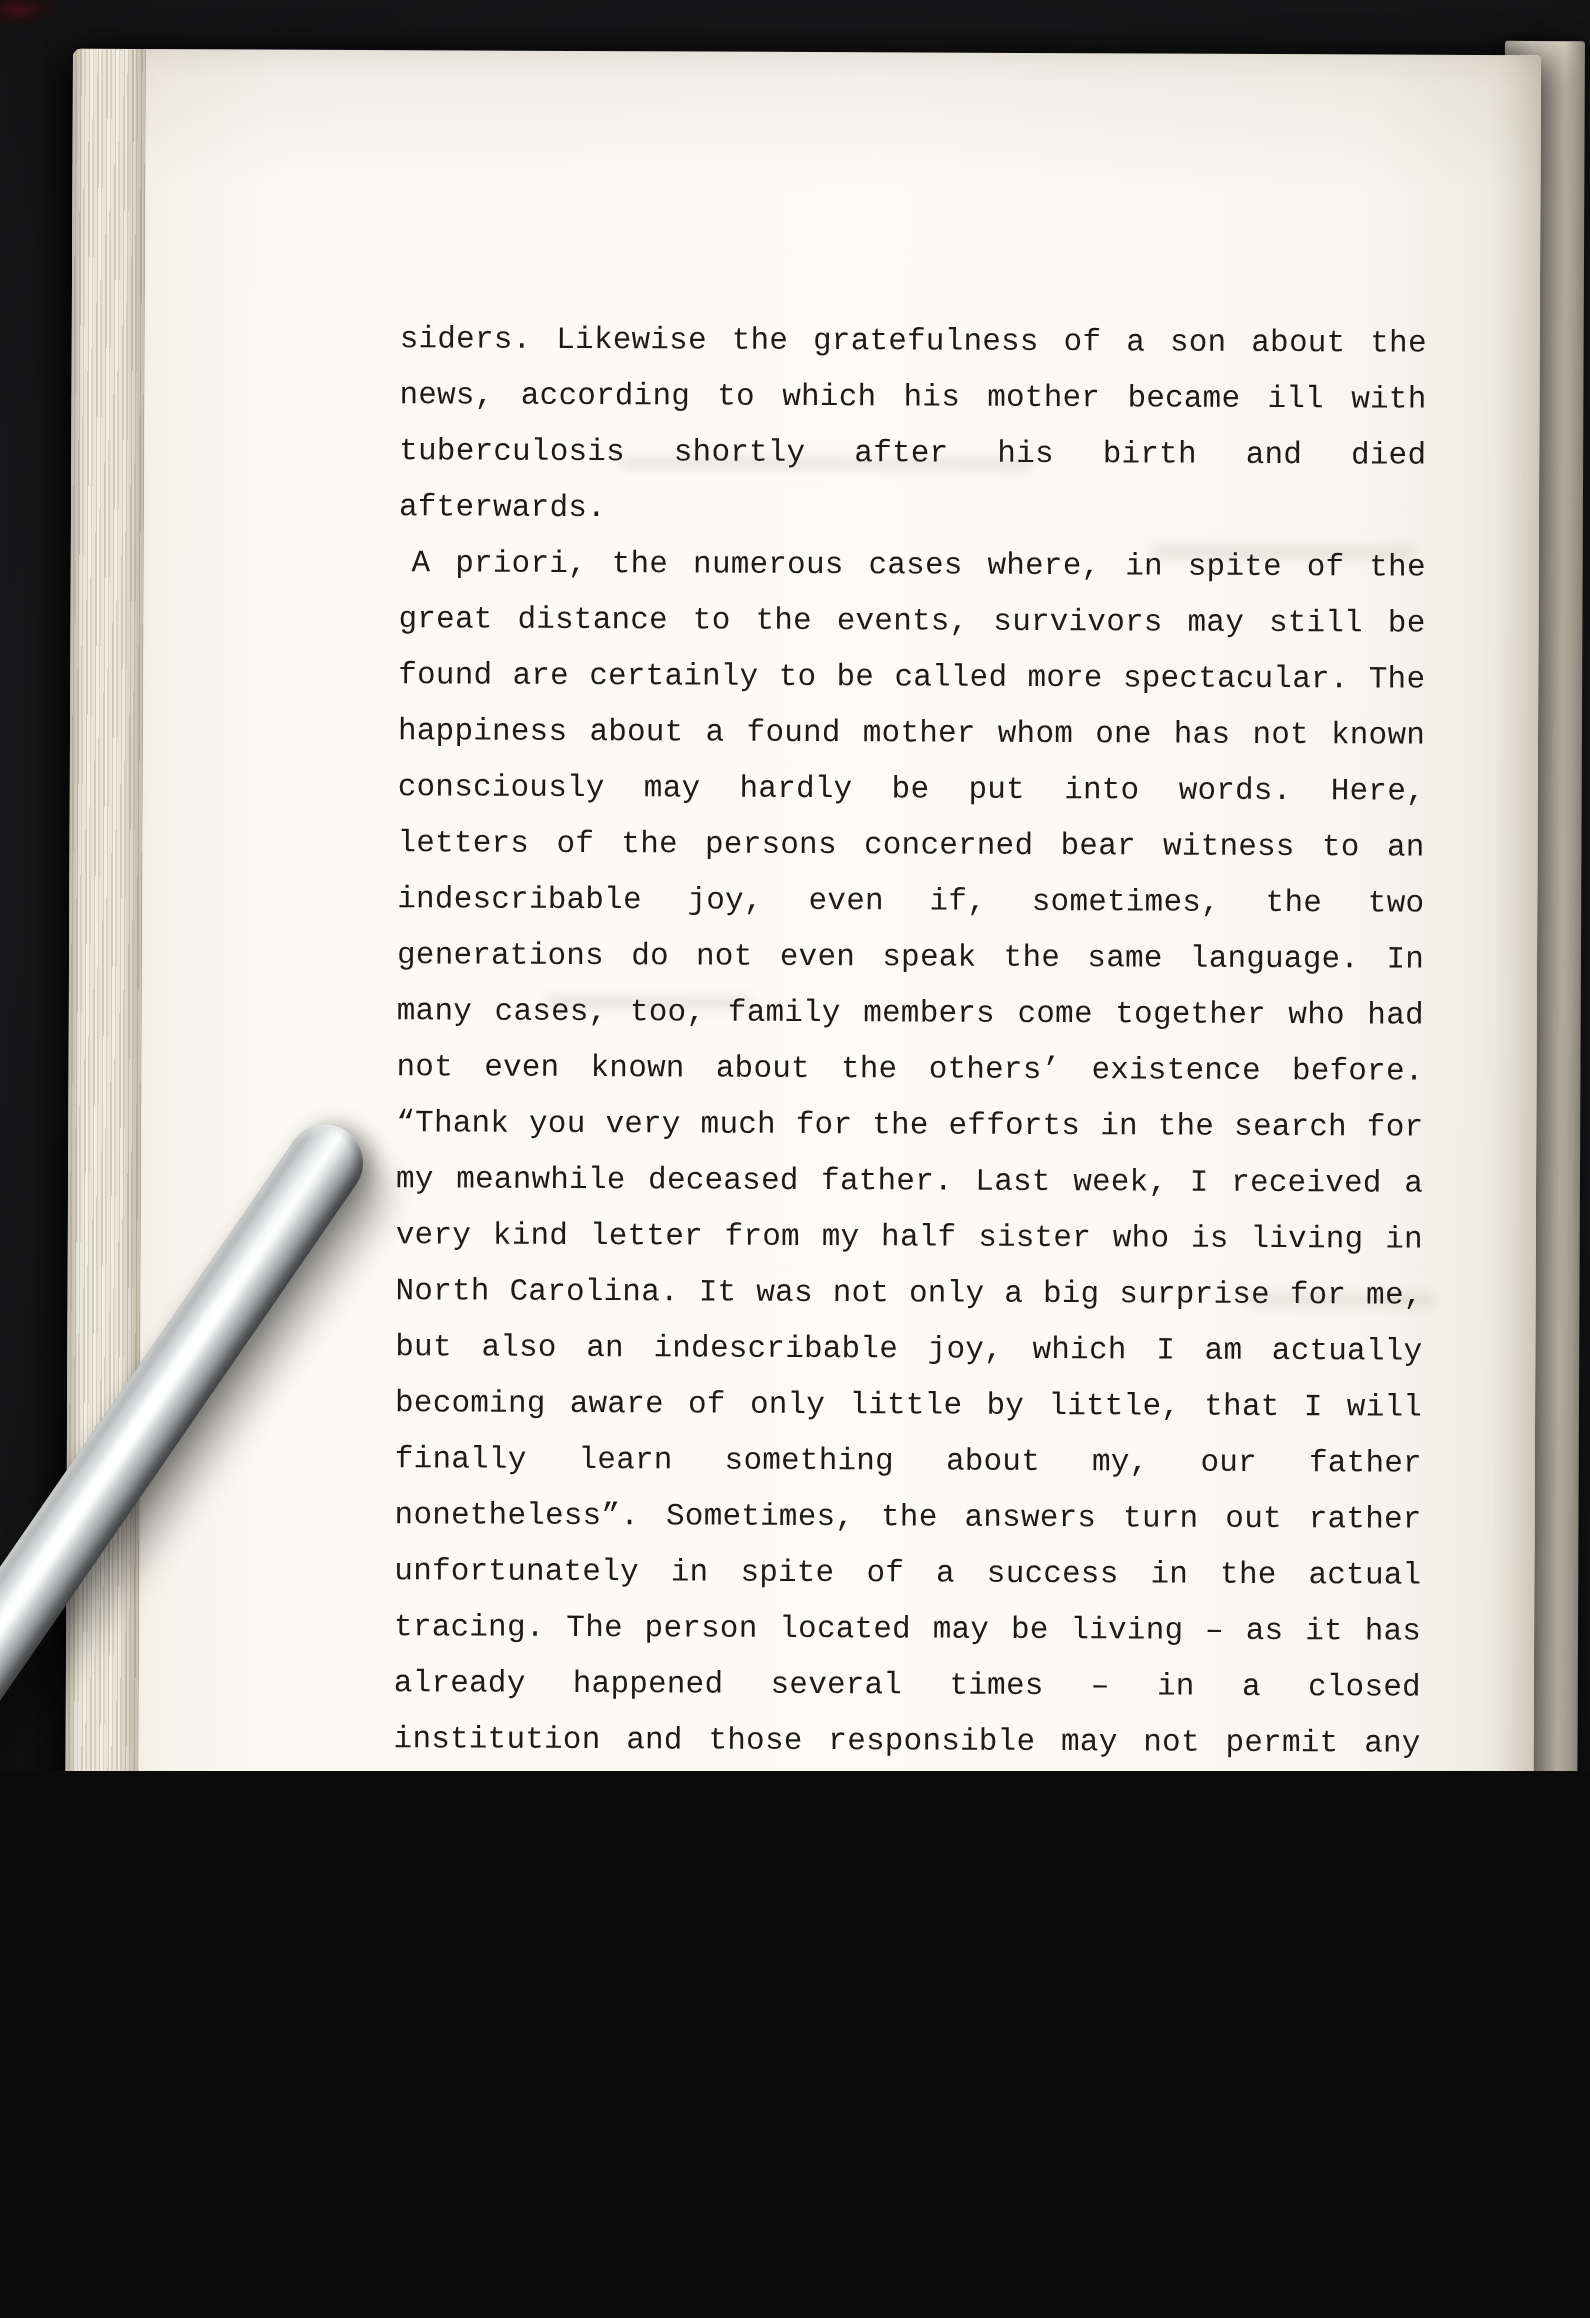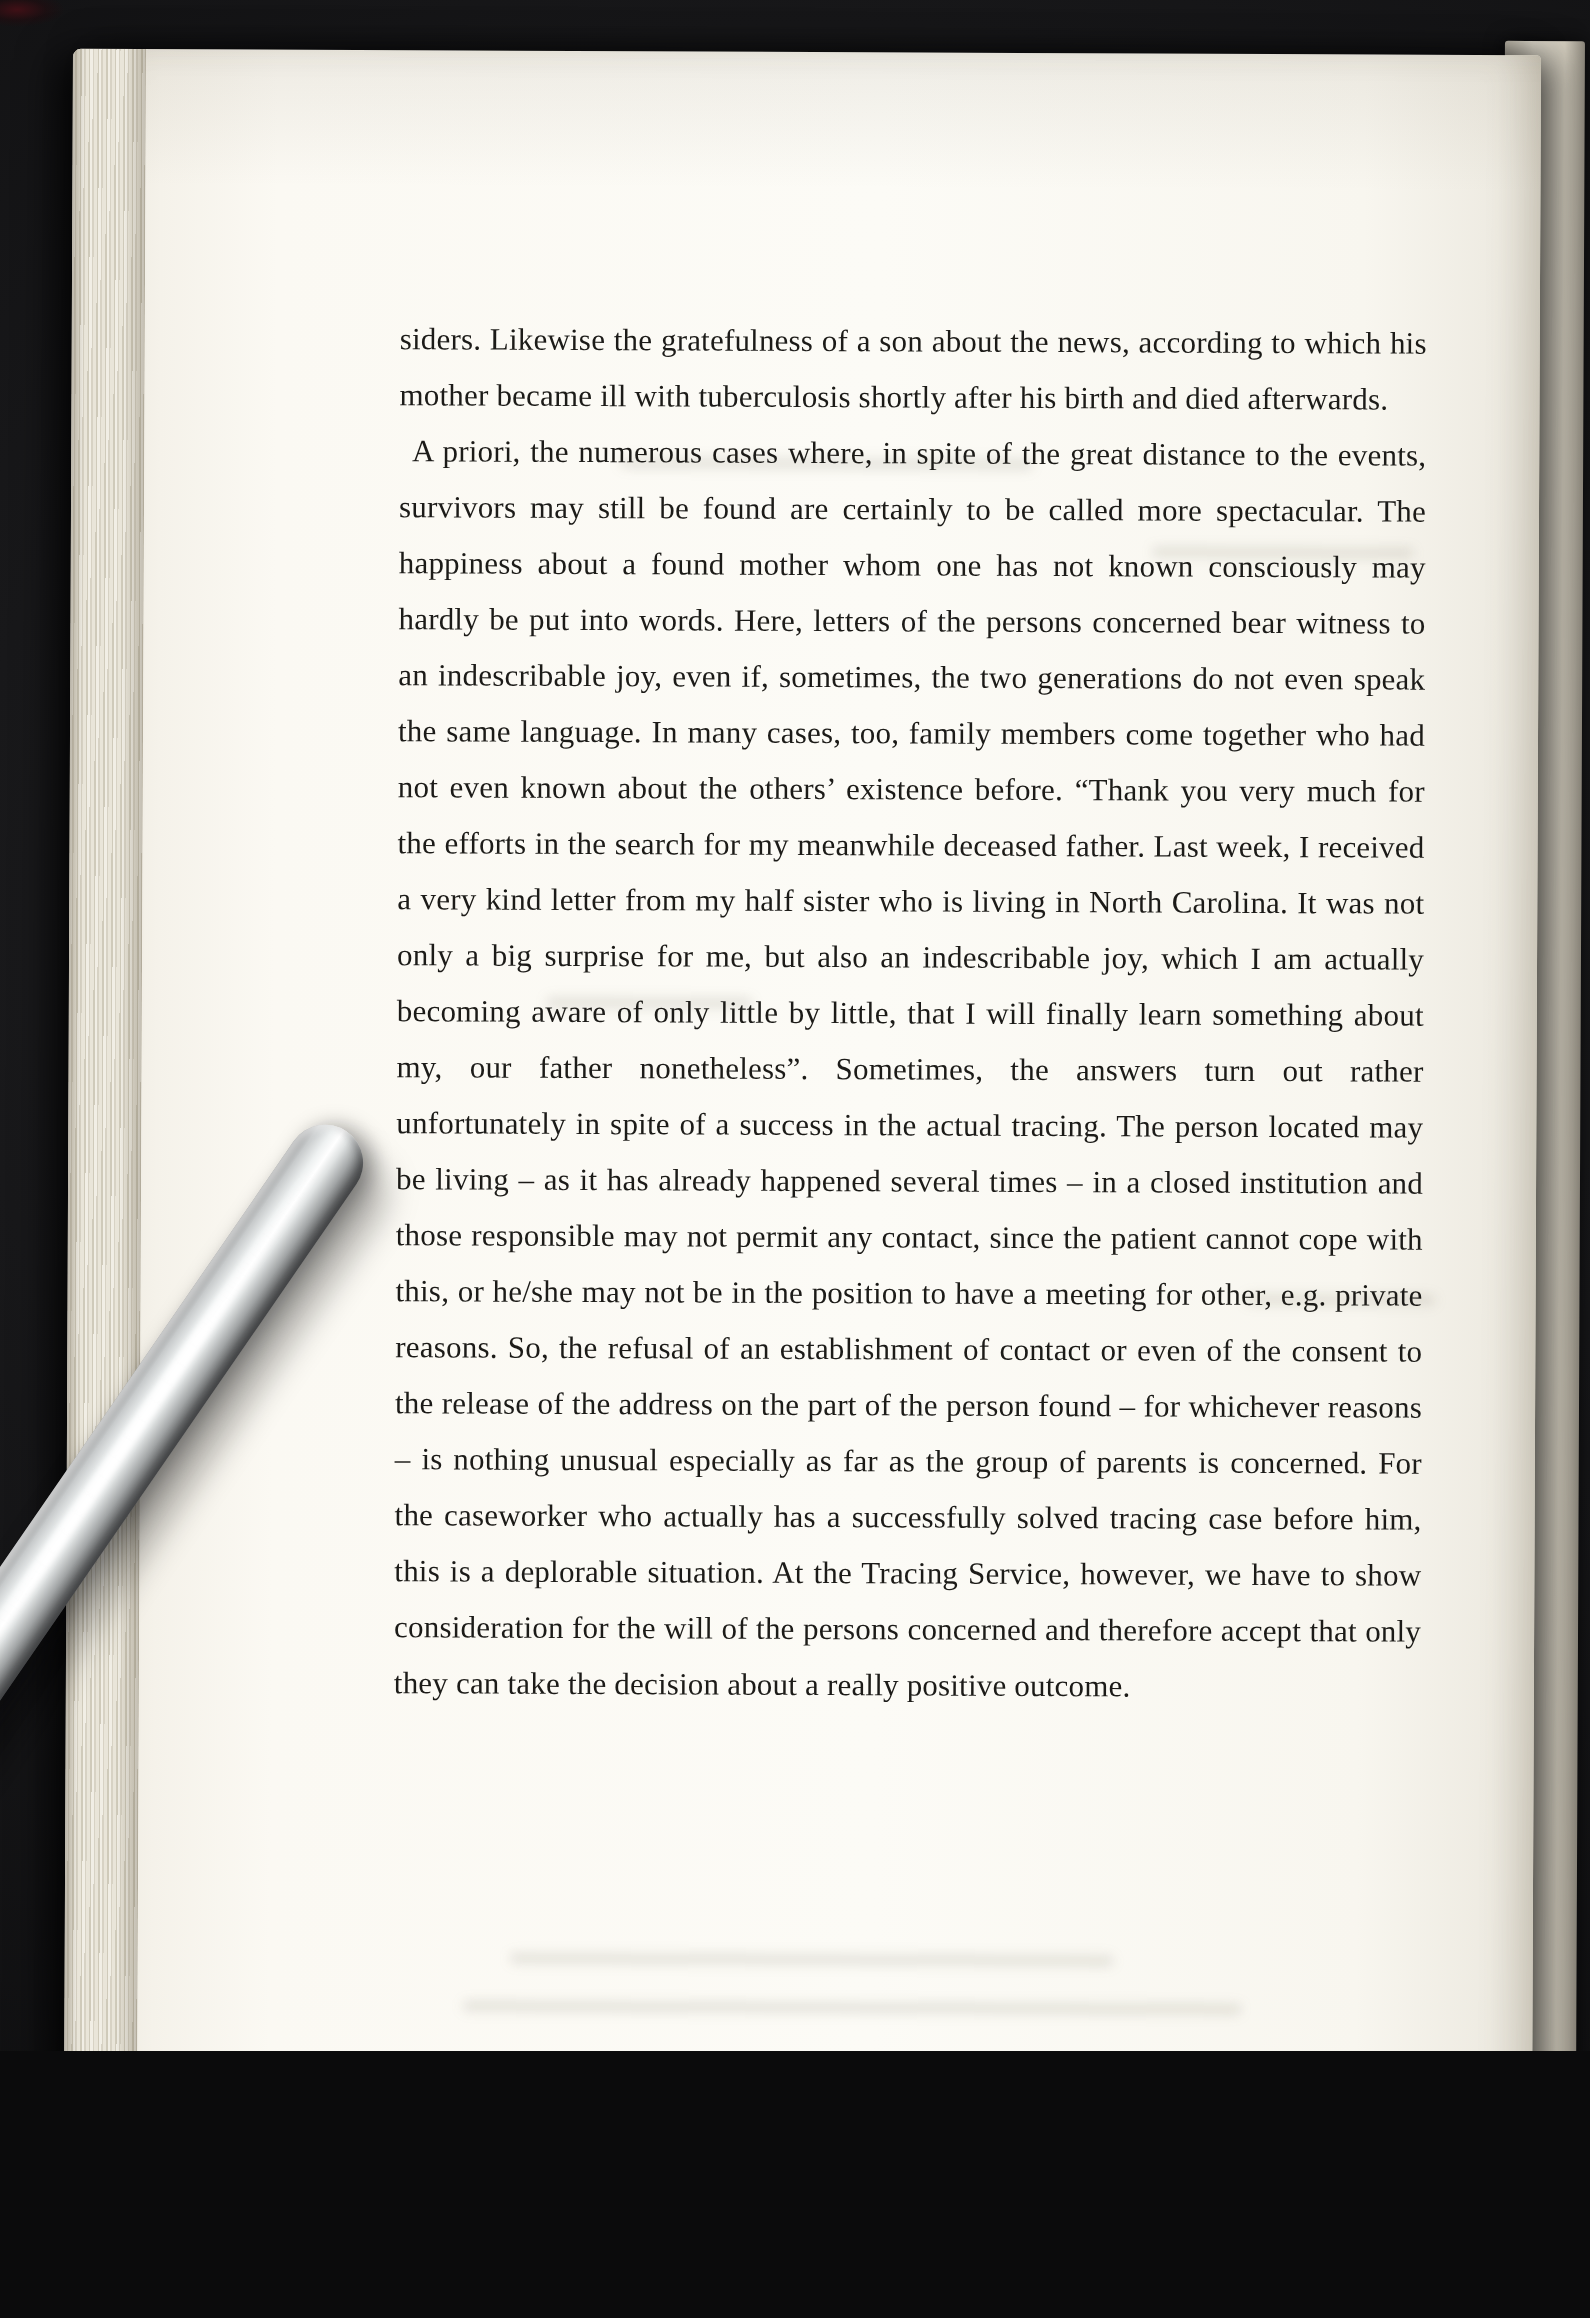--- a/index.html
+++ b/index.html
@@ -3,25 +3,25 @@
 <meta charset="utf-8">
 <style>
   html, body {
     margin: 0;
     padding: 0;
     background: #0b0b0c;
   }
   #canvas {
     position: relative;
     width: 1590px;
-    height: 2051px;
+    height: 1771px;
     overflow: hidden;
     background:
       radial-gradient(130% 95% at 52% 45%, #242425 0%, #18181a 42%, #0a0a0b 100%);
-    font-family: Liberation Serif, serif;
+    font-family: Liberation Mono, monospace;
   }
   
   .corner-smudge {
     position: absolute;
     left: 0; top: 0;
     width: 95px; height: 32px;
     background: radial-gradient(48px 17.5px at 18% 30%, #401016 0%, rgba(40,8,12,0.4) 60%, transparent 100%);
   }
 
   

